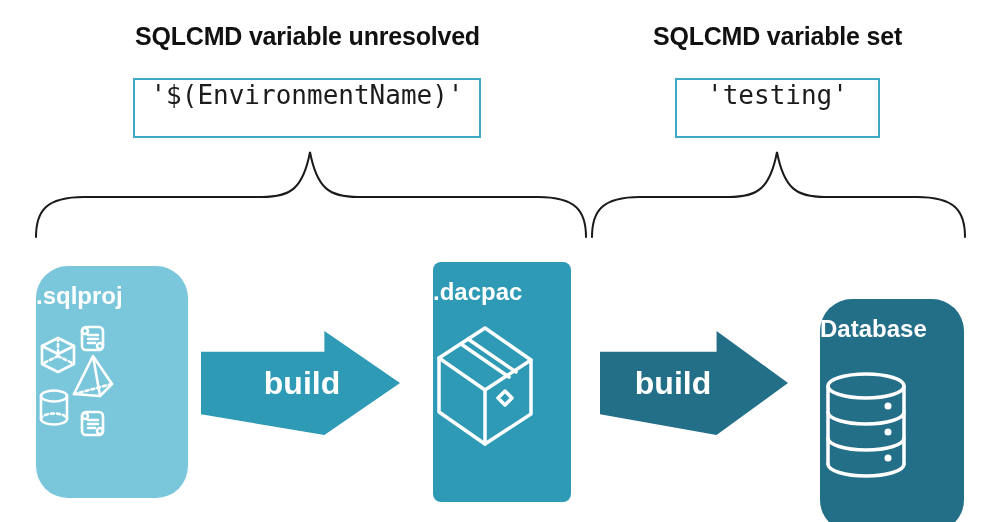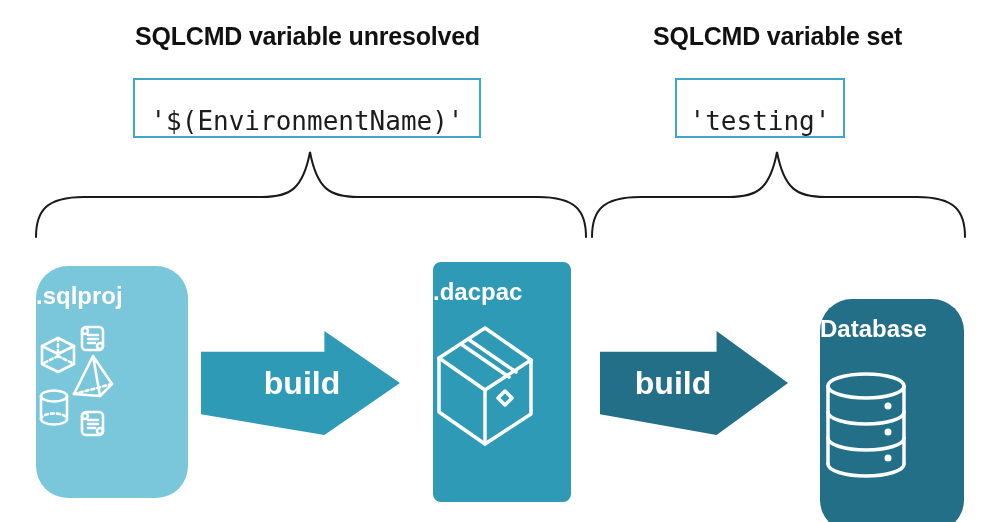--- a/index.html
+++ b/index.html
@@ -28,25 +28,25 @@
 
   
   .code-box {
     position: absolute;
     top: 78px;
     height: 60px;
     box-sizing: border-box;
     border: 2px solid #41A7C6;
     background: #ffffff;
     display: flex;
-    align-items: flex-end;
+    align-items: flex-start;
     justify-content: center;
   }
   .code-box-left  { left: 133px; width: 348px; }
-  .code-box-right { left: 675px; width: 170px; }
+  .code-box-right { left: 675px; width: 205px; }
   .code {
     font-family: "DejaVu Sans Mono", monospace;
     font-size: 26px;
     color: #1c1c1c;
     white-space: nowrap;
   }
 
   
   .braces { position: absolute; left: 0; top: 145px; width: 1000px; height: 100px; }
   .braces path { stroke: #1a1a1a; stroke-width: 2; fill: none; stroke-linecap: round; }

